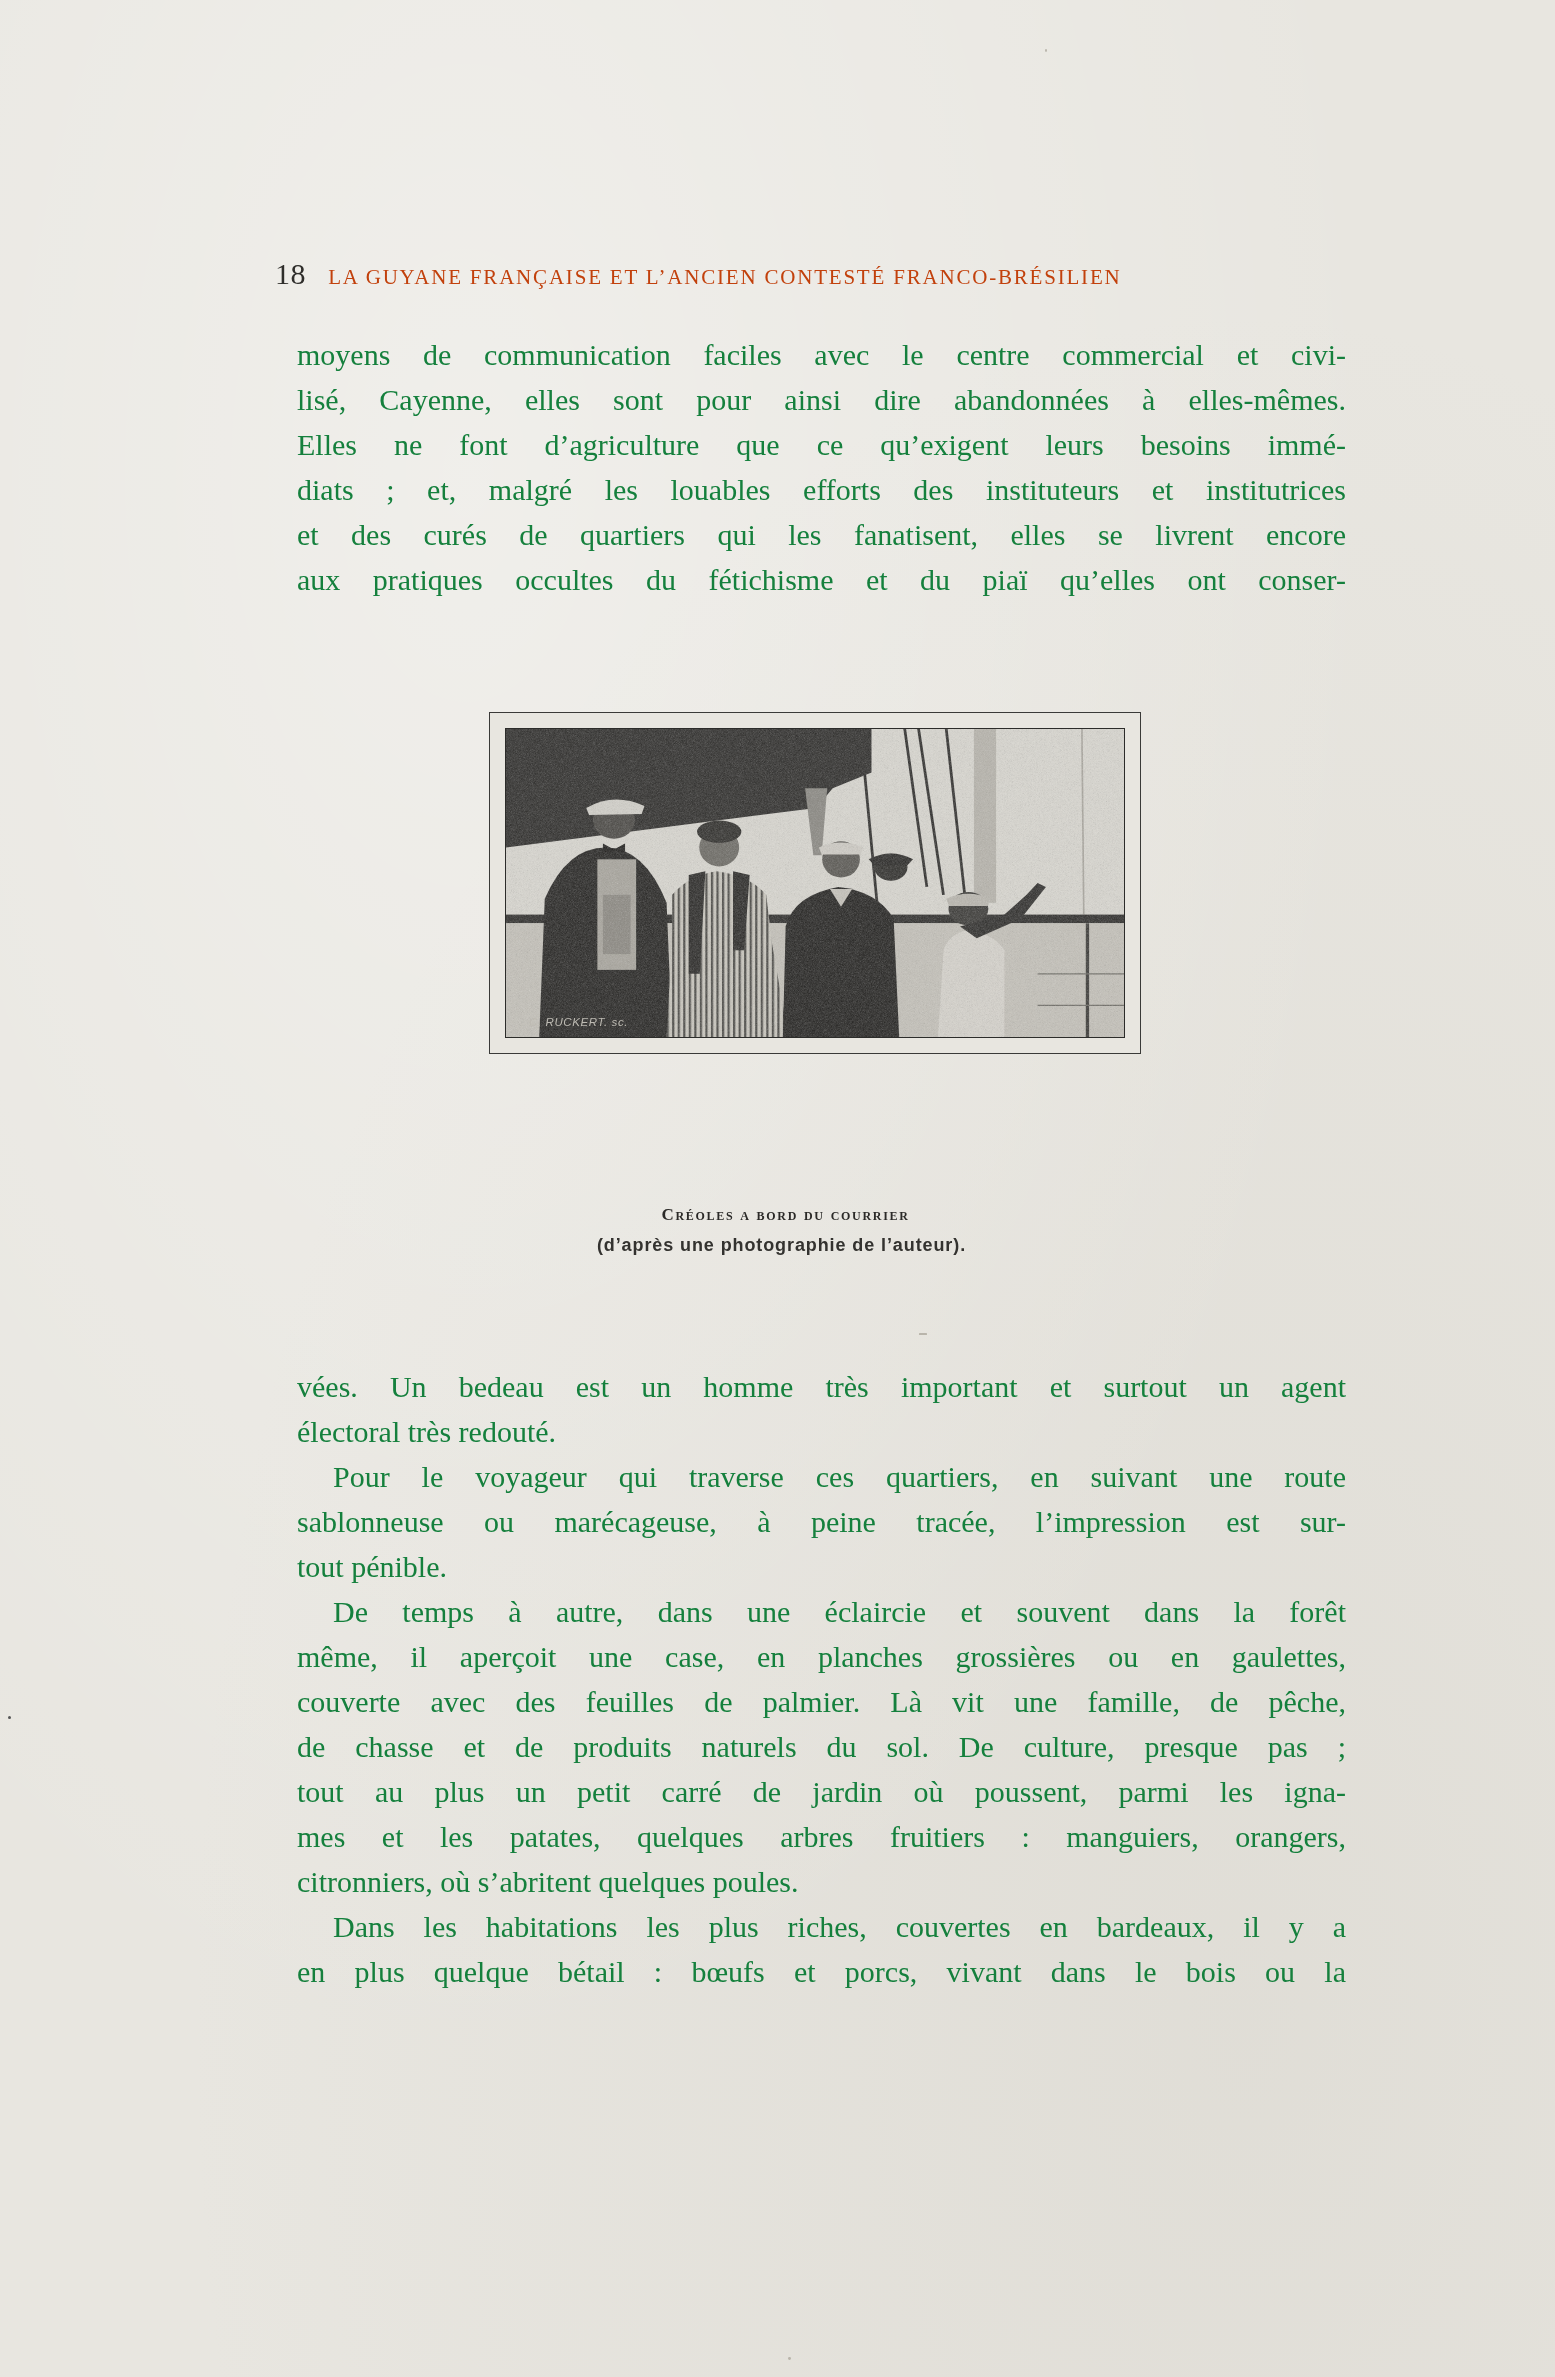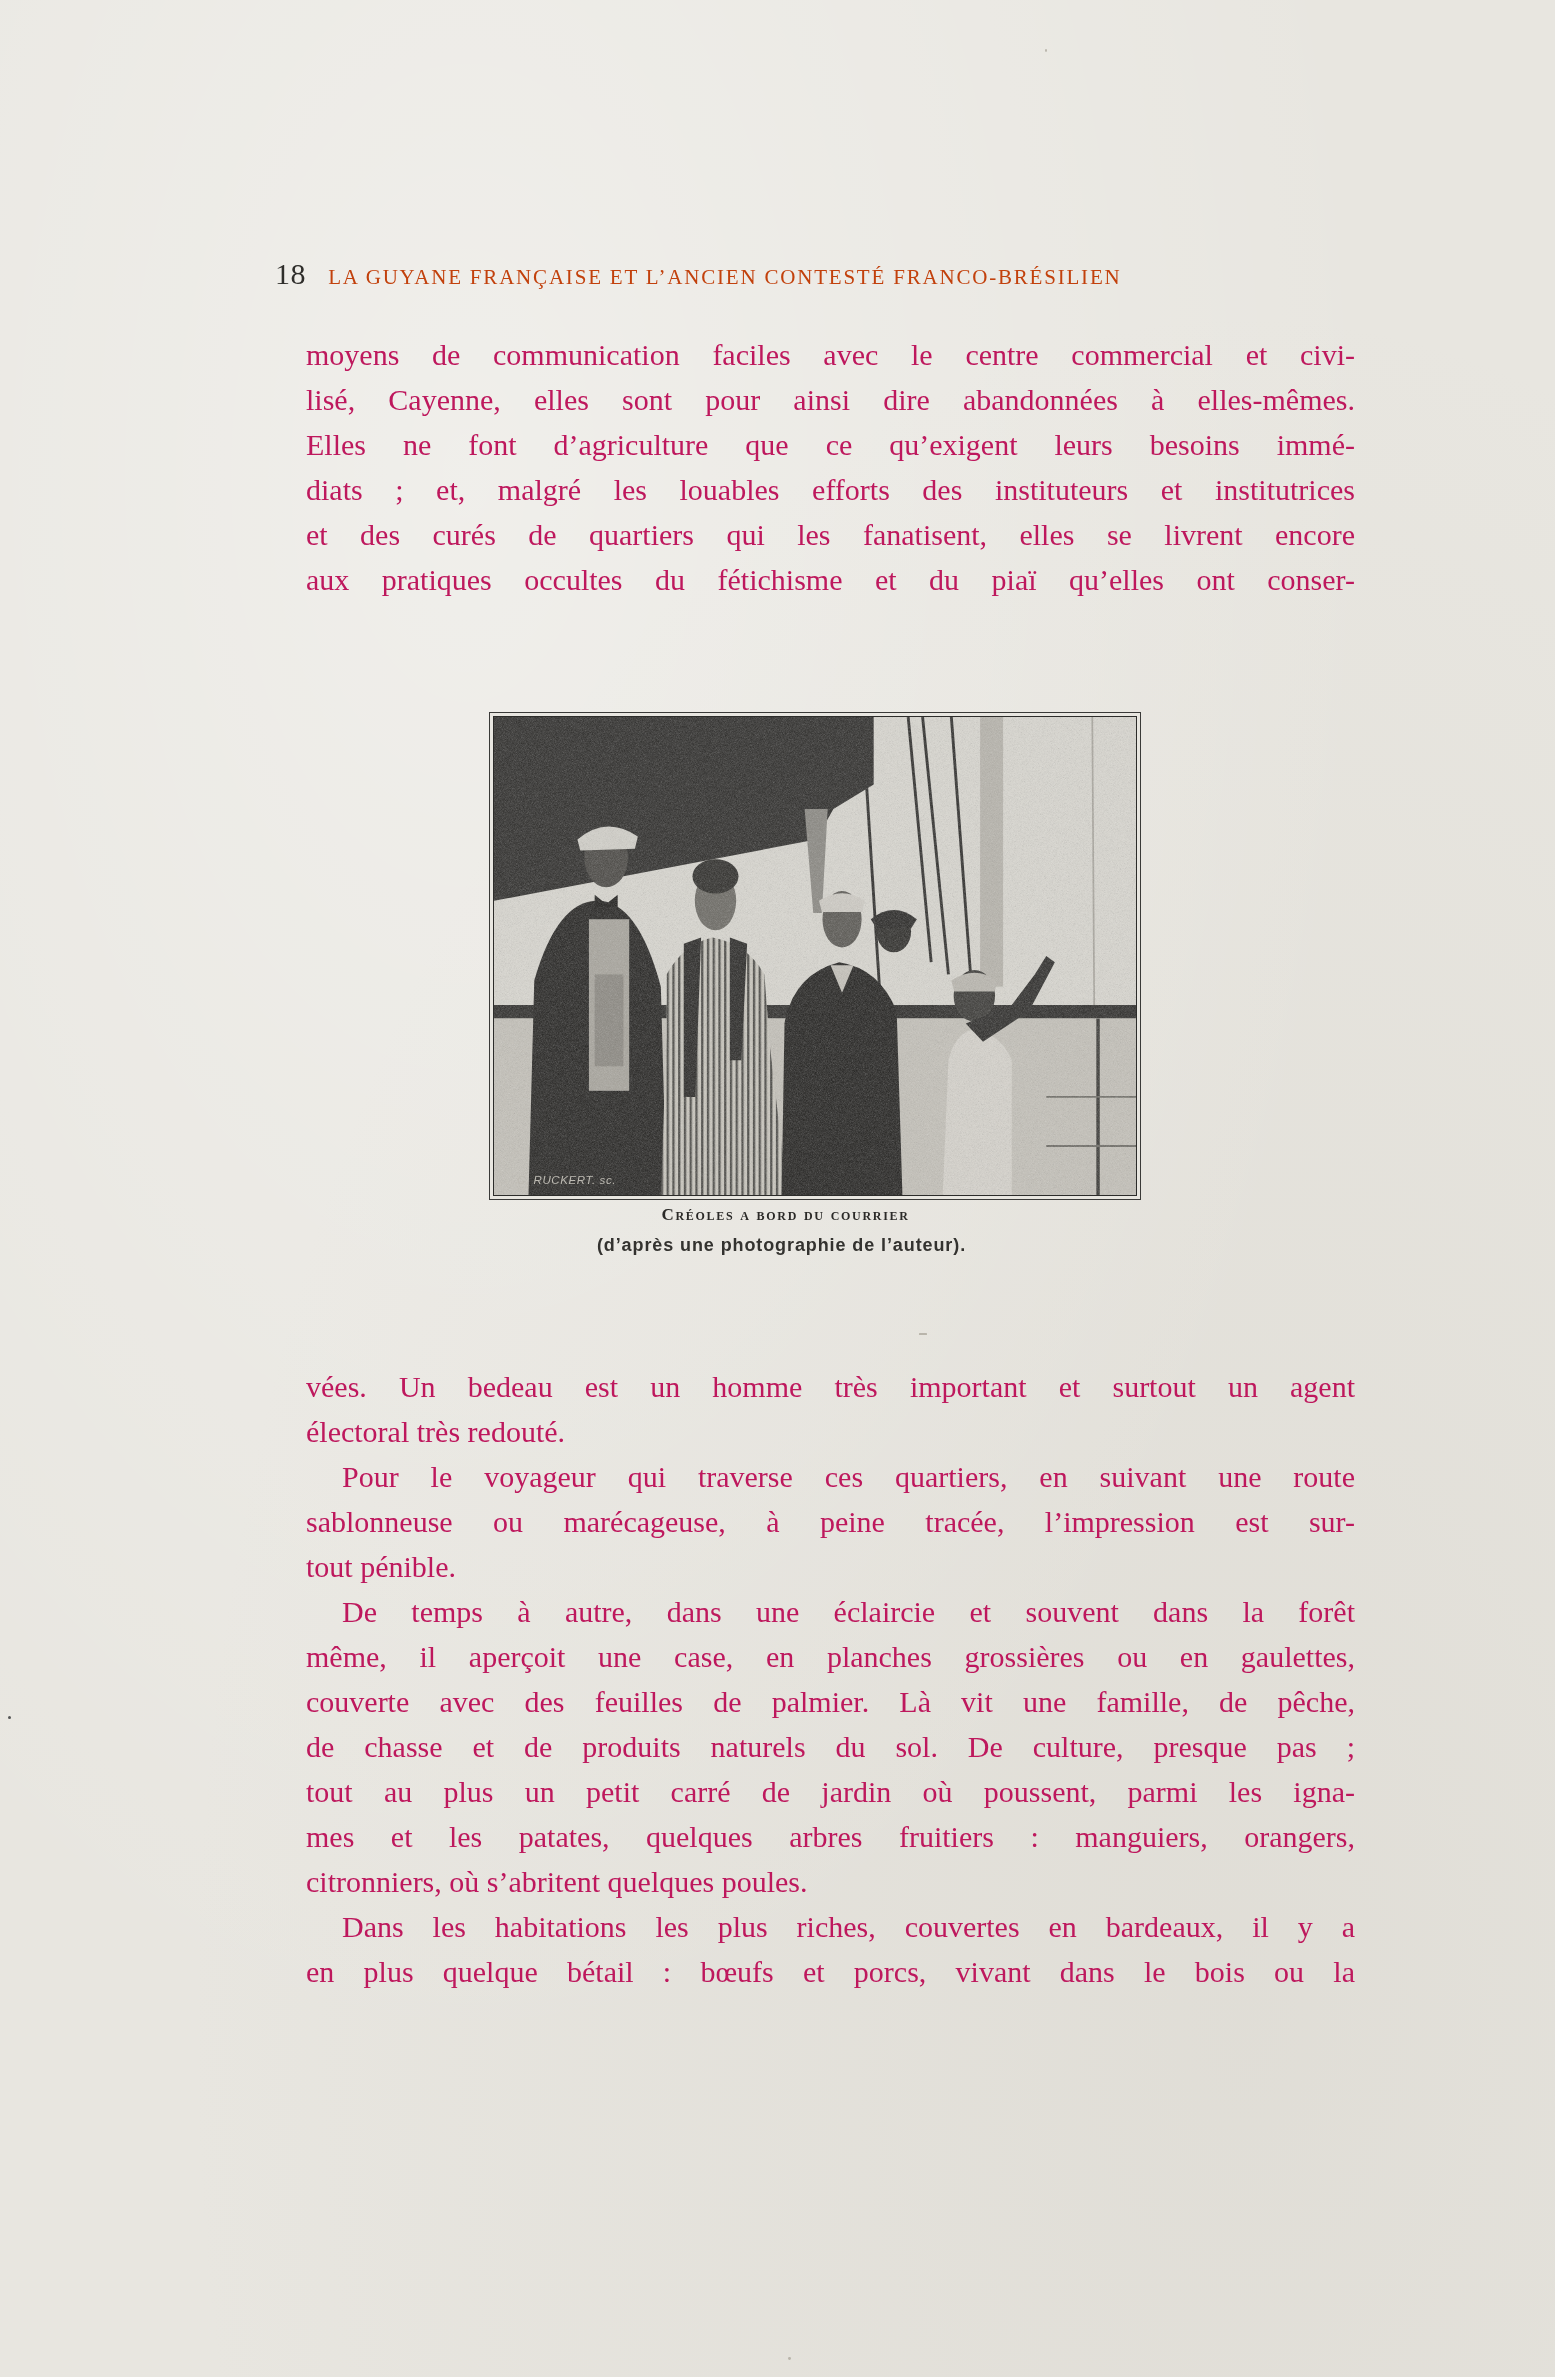--- a/index.html
+++ b/index.html
@@ -39,25 +39,25 @@
       margin-right: 22px;
       color: #2f2e2b;
     }
     .running-title {
       font-size: 21px;
       letter-spacing: 1.8px;
       color: #c2410c;
     }
     .text-block {
       position: absolute;
-      left: 306px;
+      left: 297px;
       width: 1049px;
       font-size: 30px;
       line-height: 45px;
-      color: #be185d;
+      color: #15803d;
     }
     .line {
       display: block;
       white-space: nowrap;
       text-align: justify;
       text-align-last: justify;
       height: 45px;
     }
     .line.last {
       text-align-last: left;
@@ -66,23 +66,23 @@
       padding-left: 36px;
     }
     .block-top { top: 332px; }
     .block-bottom { top: 1364px; }
 
     .figure {
       position: absolute;
       left: 489px;
       top: 712px;
       width: 652px;
-      height: 488px;
+      height: 342px;
       border: 1.7px solid #3a3a38;
-      padding: 3px;
+      padding: 15px;
       background: #e8e6e0;
       box-sizing: border-box;
     }
     .photo {
       position: relative;
       width: 100%;
       height: 100%;
       border: 1.7px solid #2c2c2a;
       box-sizing: border-box;
       overflow: hidden;

